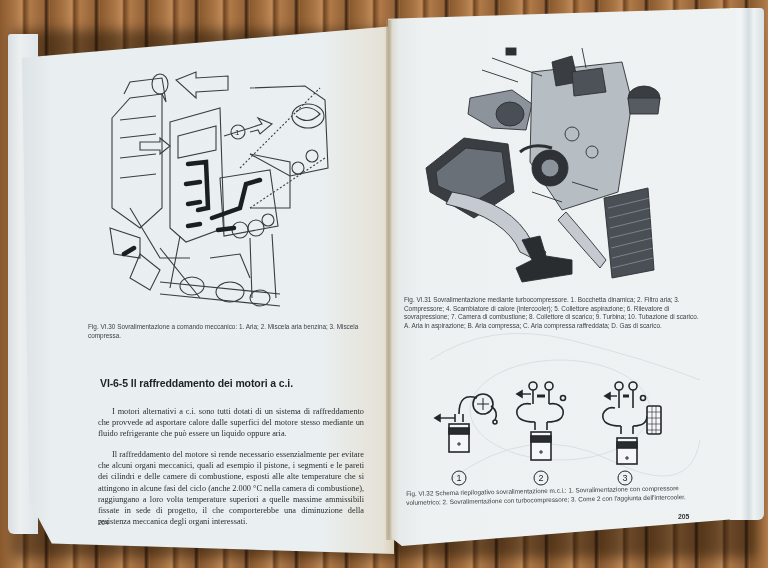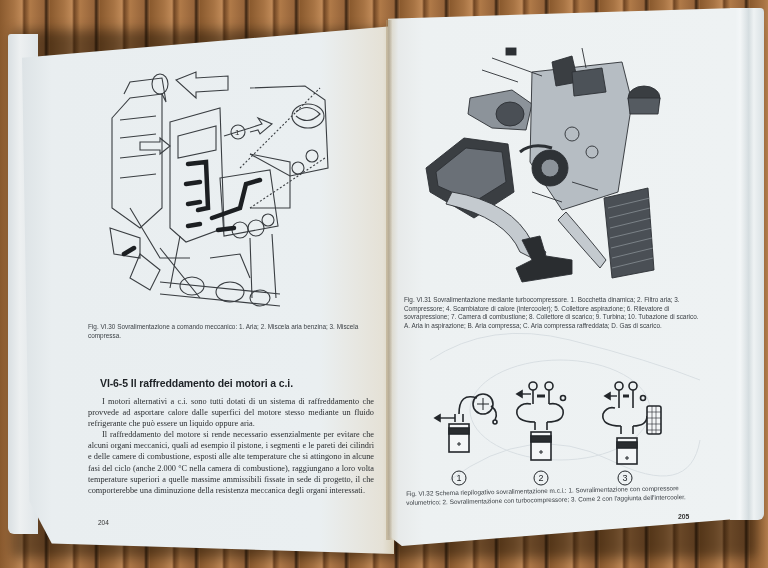--- a/index.html
+++ b/index.html
@@ -58,21 +58,21 @@
   .heading {
     position: absolute; left: 88px; top: 377px;
     font-family: "Liberation Sans", sans-serif; font-weight: bold;
     font-size: 10.5px; color: #1e2226; letter-spacing: -0.1px; margin-left: 12px;
   }
   .body-text {
     position: absolute; left: 88px; top: 396px; width: 286px;
     font-size: 8.3px; line-height: 11.1px; color: #2a2d30;
     text-align: justify;
   }
-  .body-text p { margin: 0; text-indent: 14px; }
+  .body-text p { margin: 10px; text-indent: 14px; }
   .page-num-left {
     position: absolute; left: 98px; top: 519px;
     font-family: "Liberation Sans", sans-serif; font-size: 6.5px; color: #333;
   }
 
   
   .fig-right {
     position: absolute; left: 422px; top: 42px; width: 250px; height: 245px;
   }
   .cap-right1 { position: absolute; left: 404px; top: 296px; width: 308px; }

